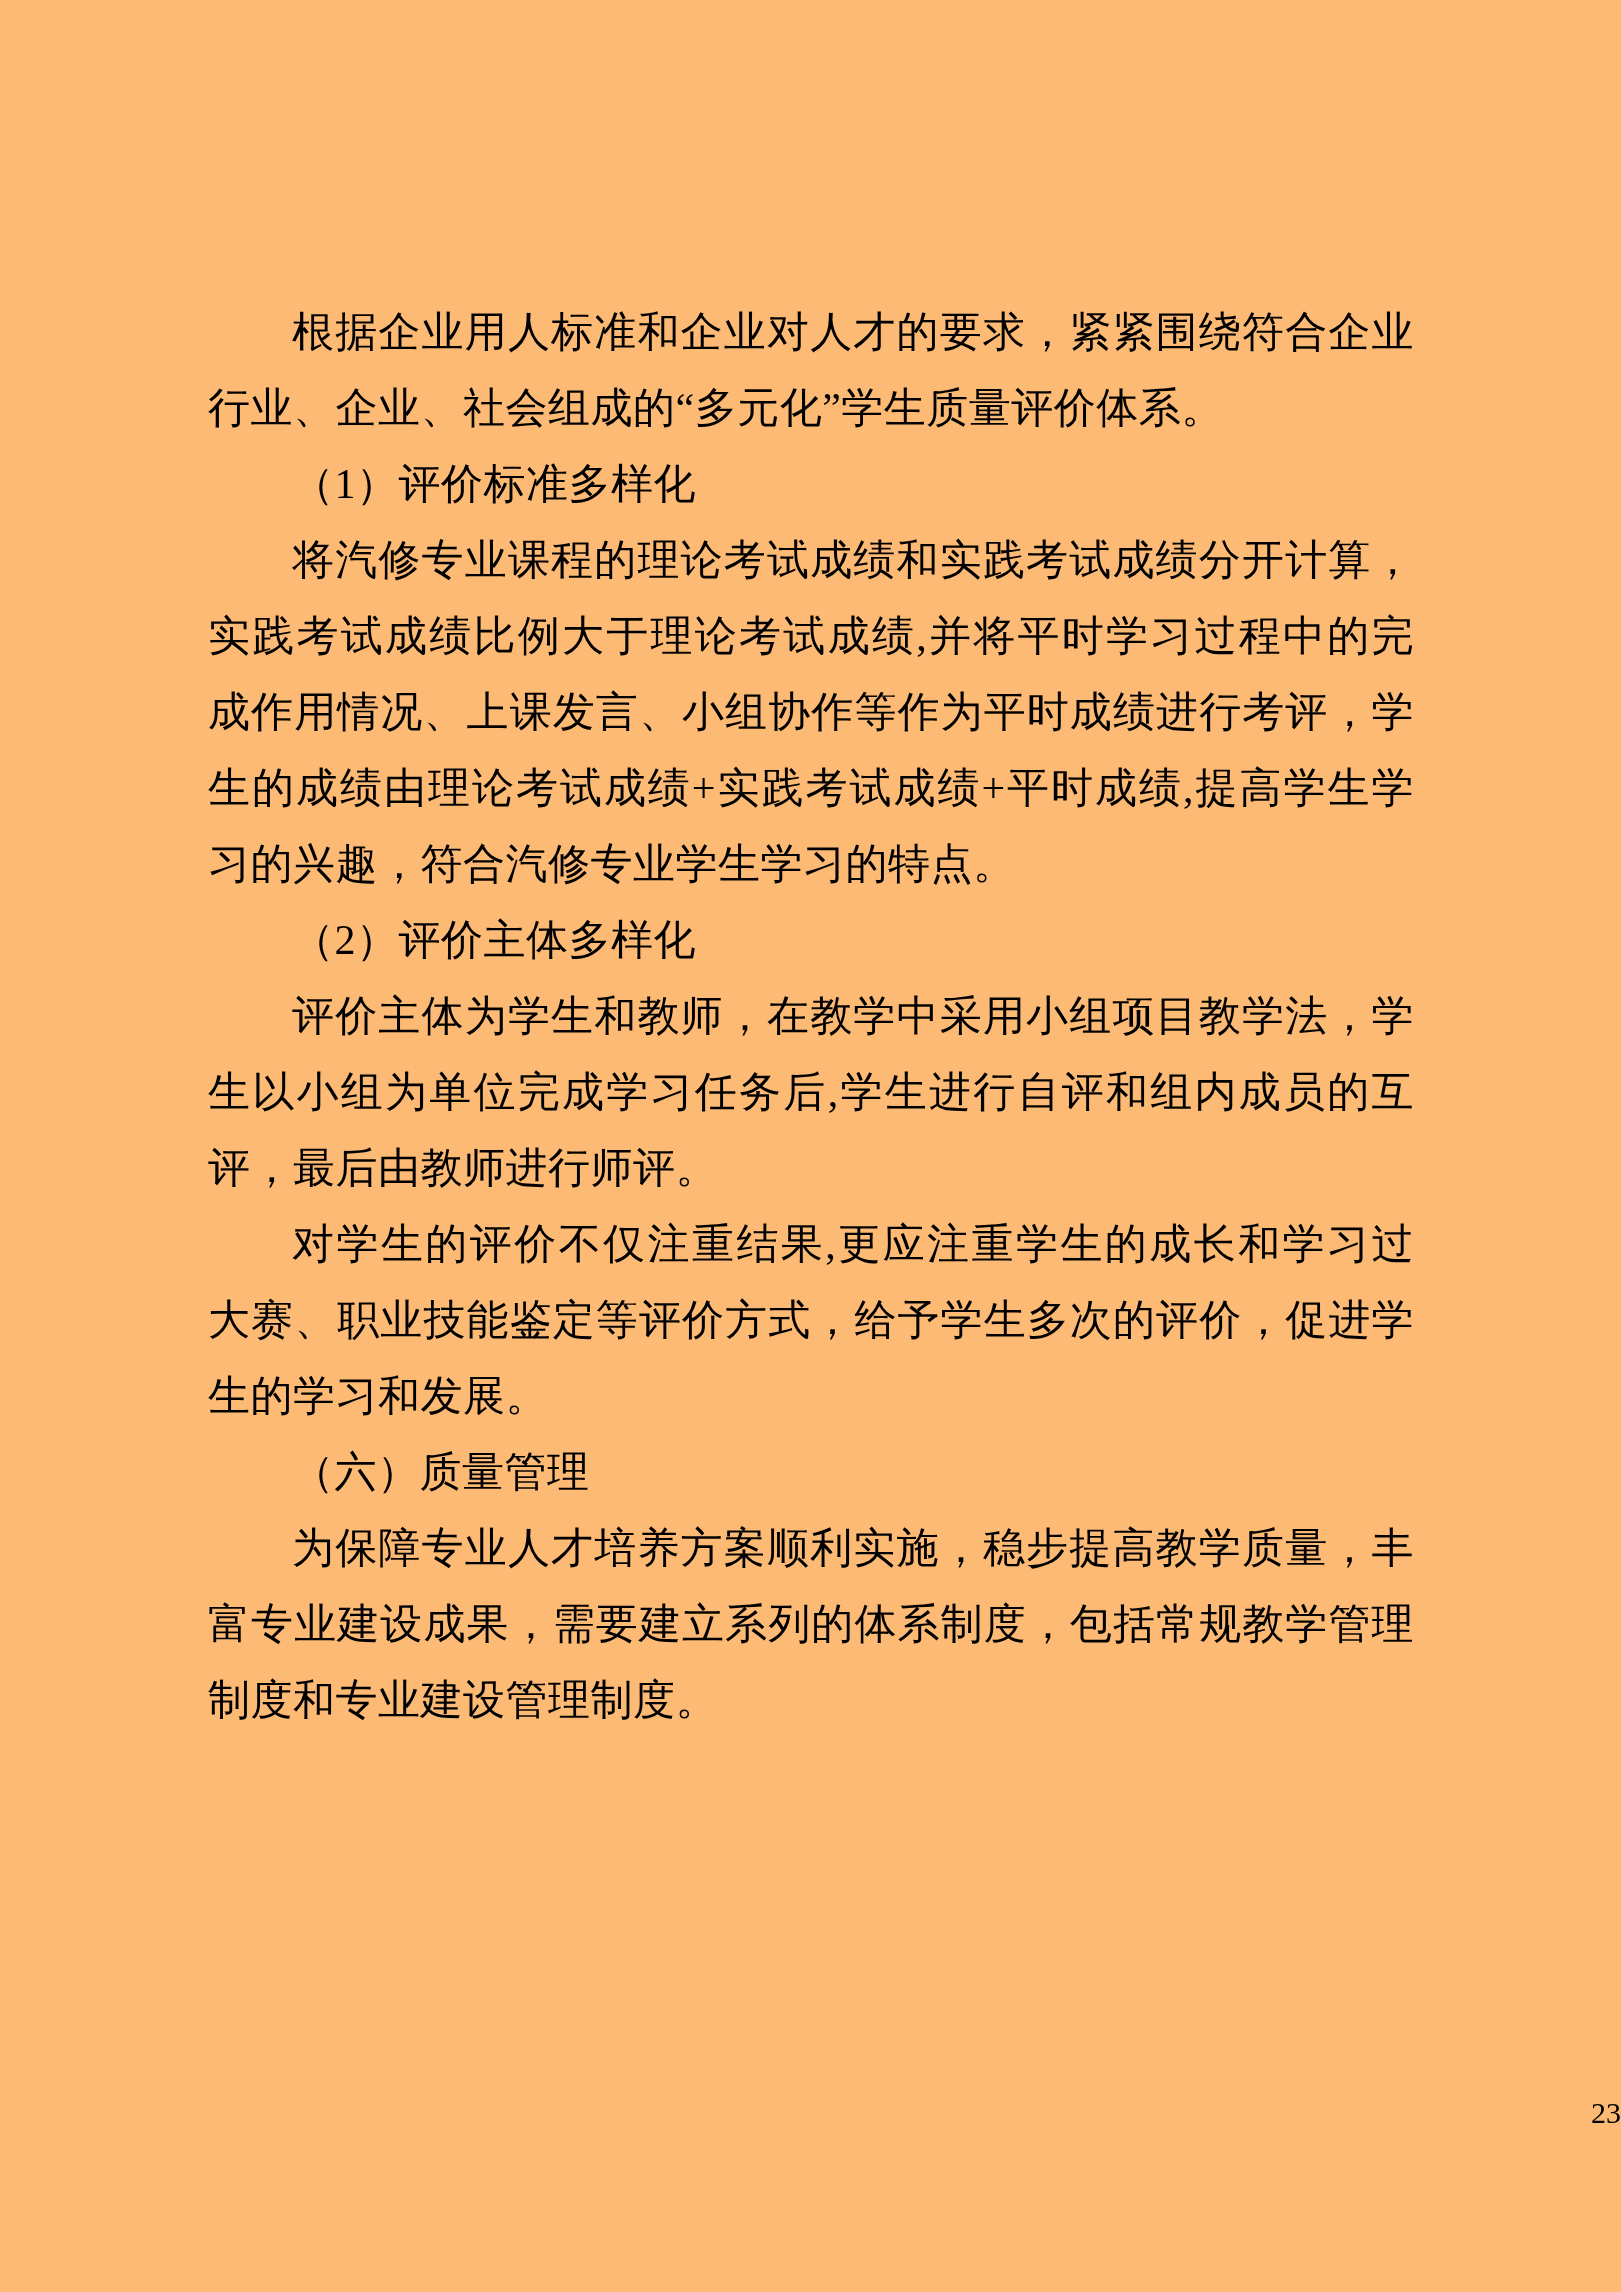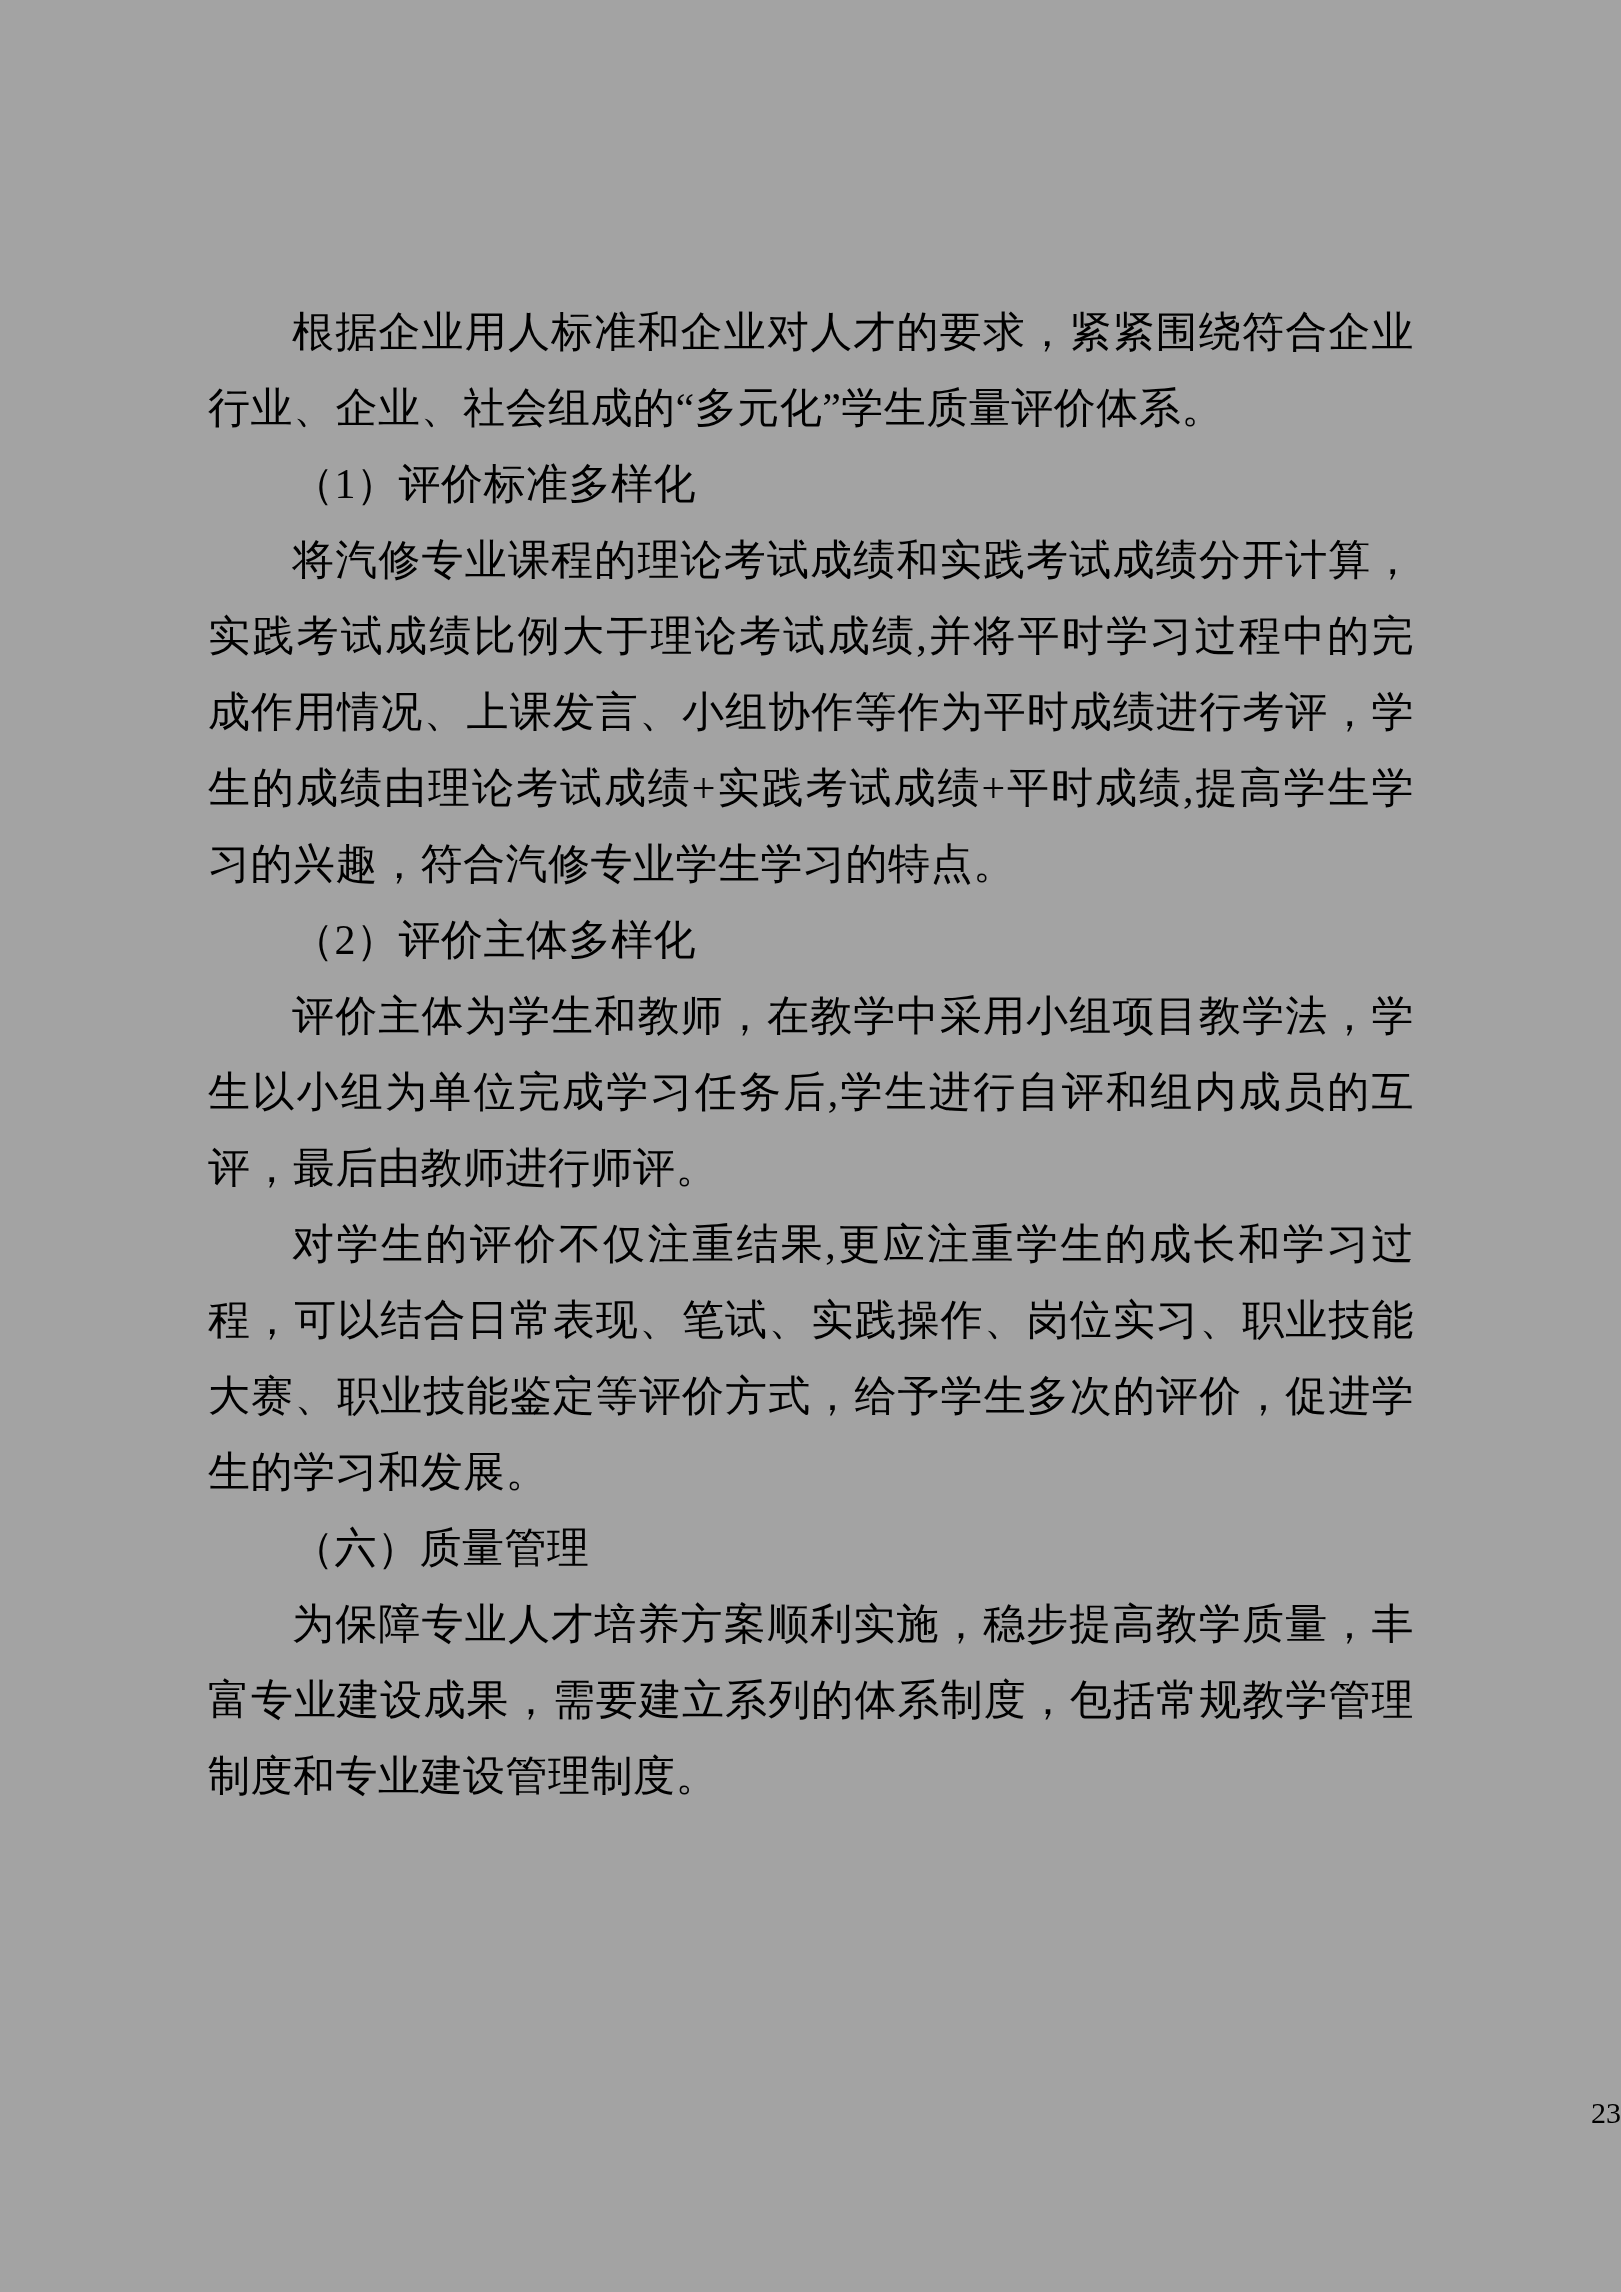--- a/index.html
+++ b/index.html
@@ -4,21 +4,21 @@
 <style>
   html, body {
     margin: 0;
     padding: 0;
     background: #ffffff;
   }
   .page {
     position: relative;
     width: 1621px;
     height: 2293px;
-    background: #a3a3a3;
+    background: #fdba74;
     overflow: hidden;
     font-family: "Liberation Serif", "DejaVu Serif", serif;
     color: #000000;
   }
   .text-block {
     position: absolute;
     left: 208px;
     top: 294px;
     width: 1206px;
   }
@@ -60,21 +60,20 @@
     <div class="line i j">将汽修专业课程的理论考试成绩和实践考试成绩分开计算，</div>
     <div class="line j">实践考试成绩比例大于理论考试成绩,并将平时学习过程中的完</div>
     <div class="line j">成作用情况、上课发言、小组协作等作为平时成绩进行考评，学</div>
     <div class="line j">生的成绩由理论考试成绩+实践考试成绩+平时成绩,提高学生学</div>
     <div class="line">习的兴趣，符合汽修专业学生学习的特点。</div>
     <div class="line i">（2）评价主体多样化</div>
     <div class="line i j">评价主体为学生和教师，在教学中采用小组项目教学法，学</div>
     <div class="line j">生以小组为单位完成学习任务后,学生进行自评和组内成员的互</div>
     <div class="line">评，最后由教师进行师评。</div>
     <div class="line i j">对学生的评价不仅注重结果,更应注重学生的成长和学习过</div>
-    <div class="line j">程，可以结合日常表现、笔试、实践操作、岗位实习、职业技能</div>
     <div class="line j">大赛、职业技能鉴定等评价方式，给予学生多次的评价，促进学</div>
     <div class="line">生的学习和发展。</div>
     <div class="line i">（六）质量管理</div>
     <div class="line i j">为保障专业人才培养方案顺利实施，稳步提高教学质量，丰</div>
     <div class="line j">富专业建设成果，需要建立系列的体系制度，包括常规教学管理</div>
     <div class="line">制度和专业建设管理制度。</div>
   </div>
 
   <div class="page-num">23</div>
 </div>

